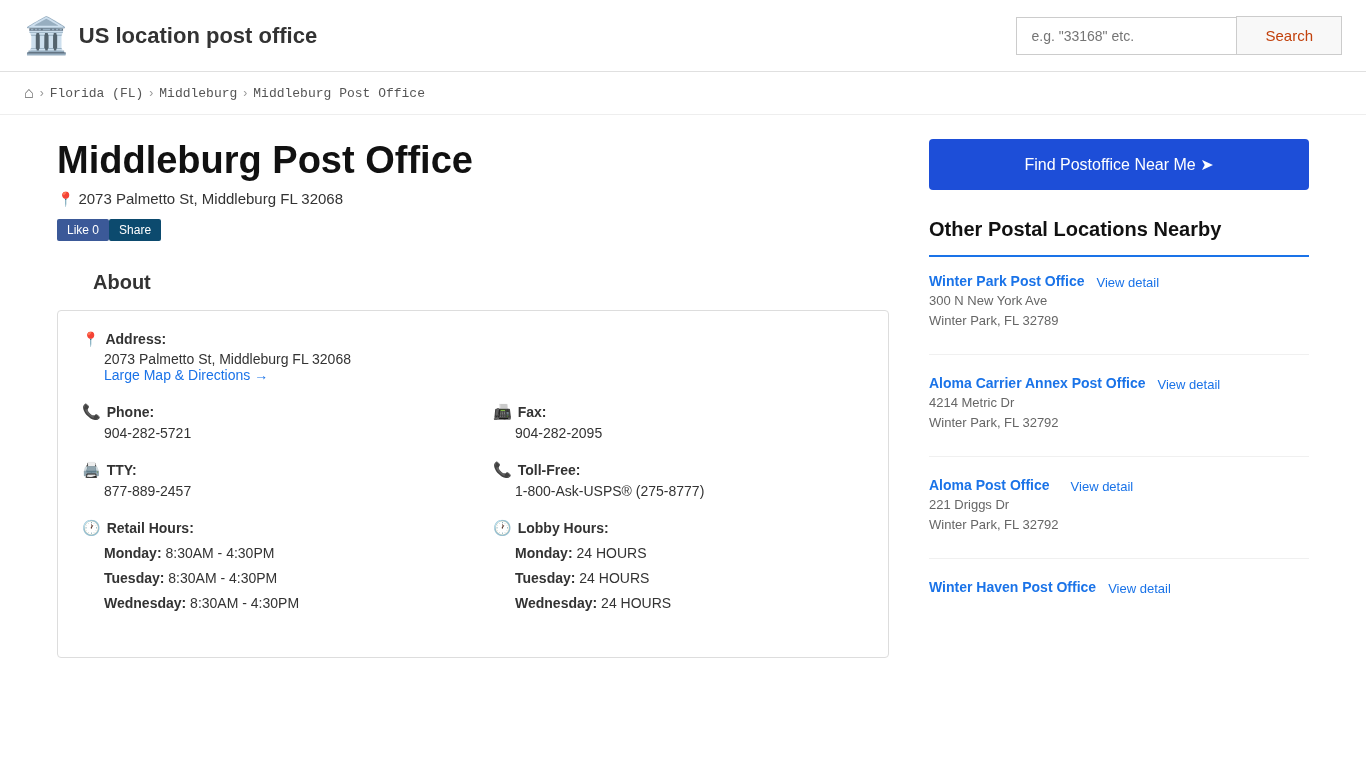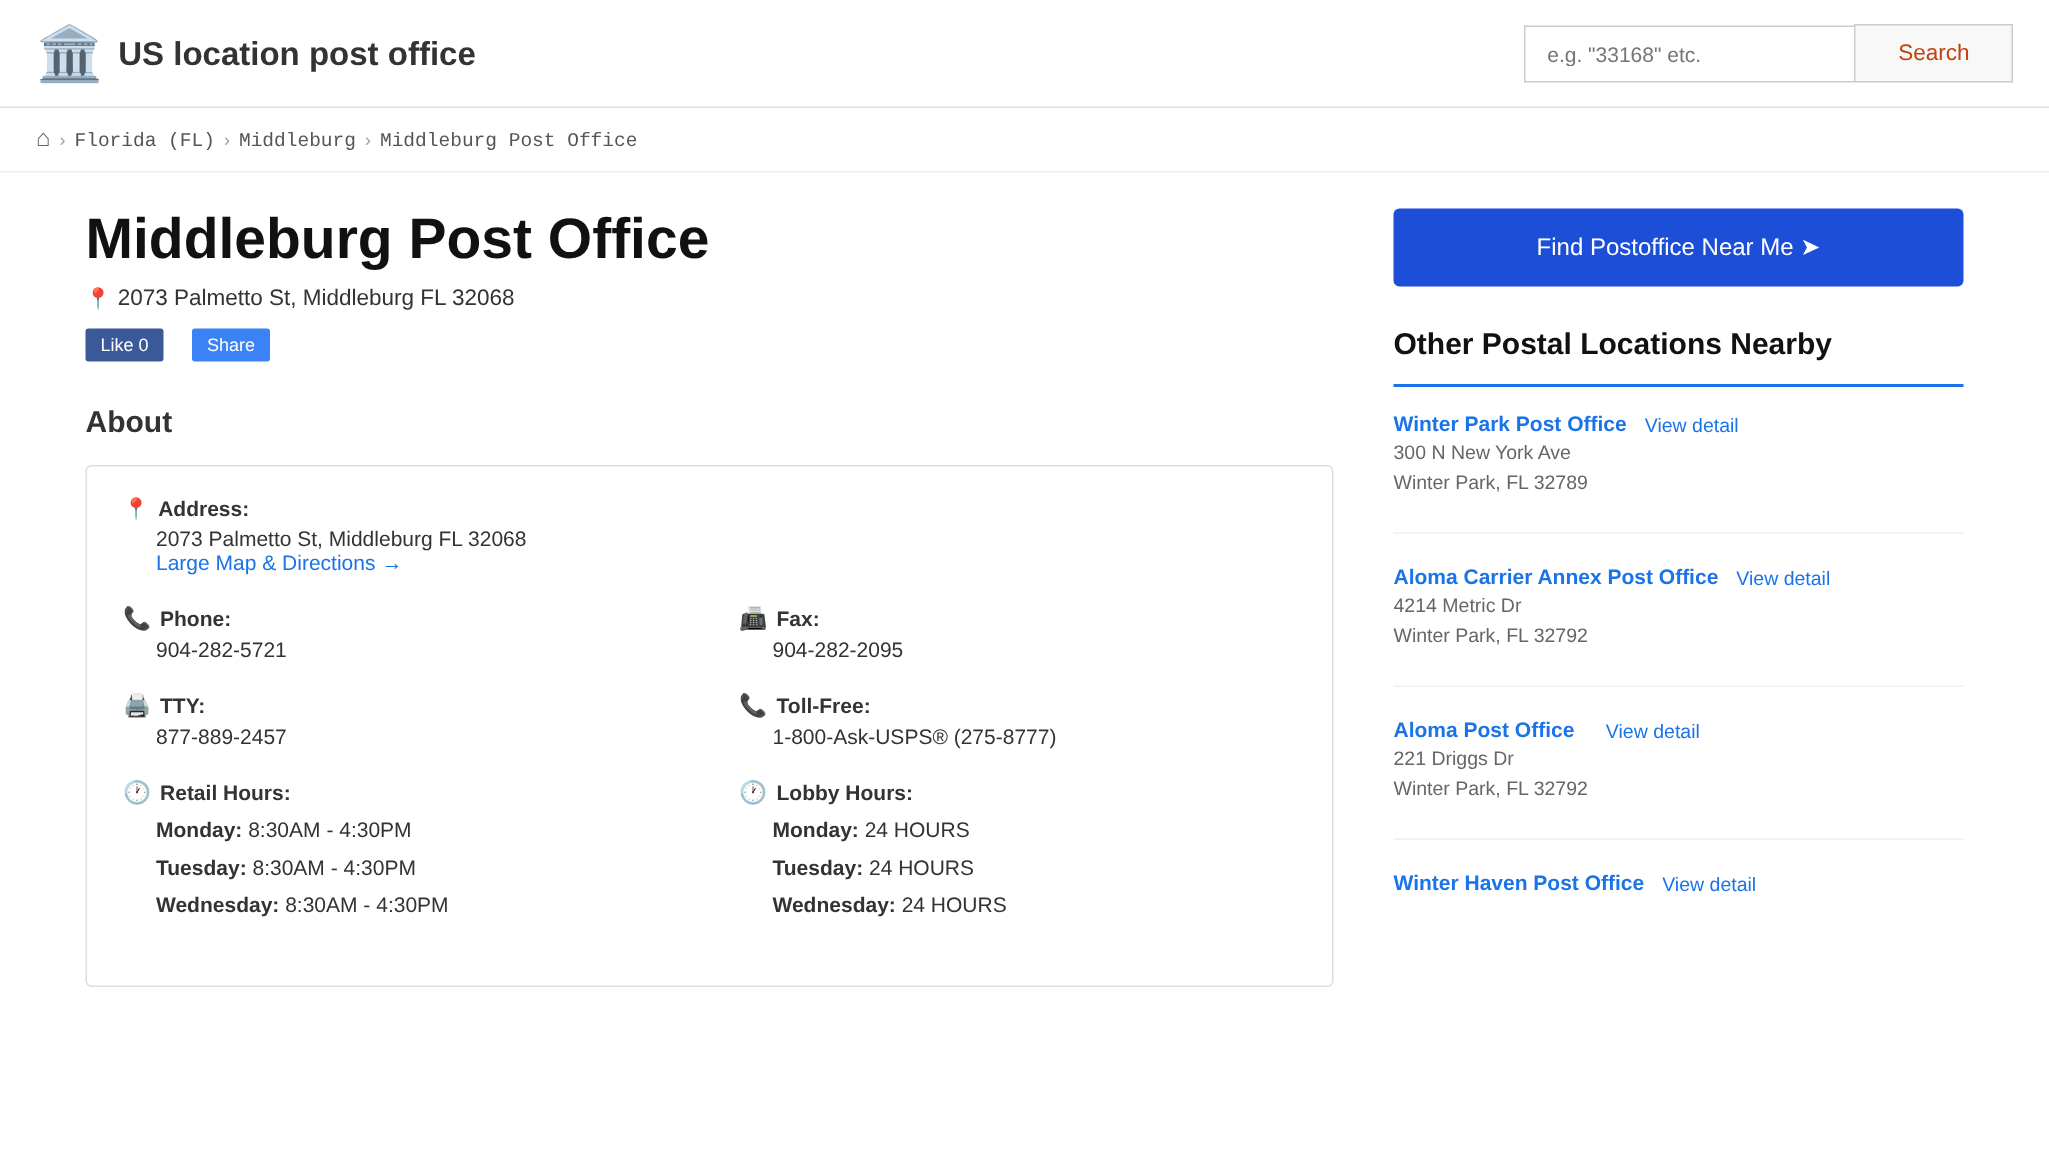--- a/index.html
+++ b/index.html
@@ -92,46 +92,47 @@
       color: #333;
       margin-bottom: 12px;
       display: flex;
       align-items: center;
       gap: 4px;
     }
     .pin-icon { color: #333; font-size: 14px; }
 
     .social-buttons {
       display: flex;
-      gap: 19px;
+      gap: 0;
       margin-bottom: 30px;
     }
     .fb-like {
       background: #3b5998;
       color: #fff;
       border: none;
       padding: 4px 10px;
       font-size: 12px;
       cursor: pointer;
       border-radius: 2px;
     }
     .fb-share {
-      background: #3b82f6;
+      background: #0c4a6e;
       color: #fff;
       border: none;
       padding: 4px 10px;
       font-size: 12px;
       cursor: pointer;
       border-radius: 2px;
     }
 
     .about-title {
       font-size: 20px;
       font-weight: bold;
       margin-bottom: 16px;
+      margin-left: 36px;
     }
 
     .info-card {
       border: 1px solid #ddd;
       border-radius: 4px;
       padding: 20px 24px;
     }
 
     .info-section {
       margin-bottom: 20px;

